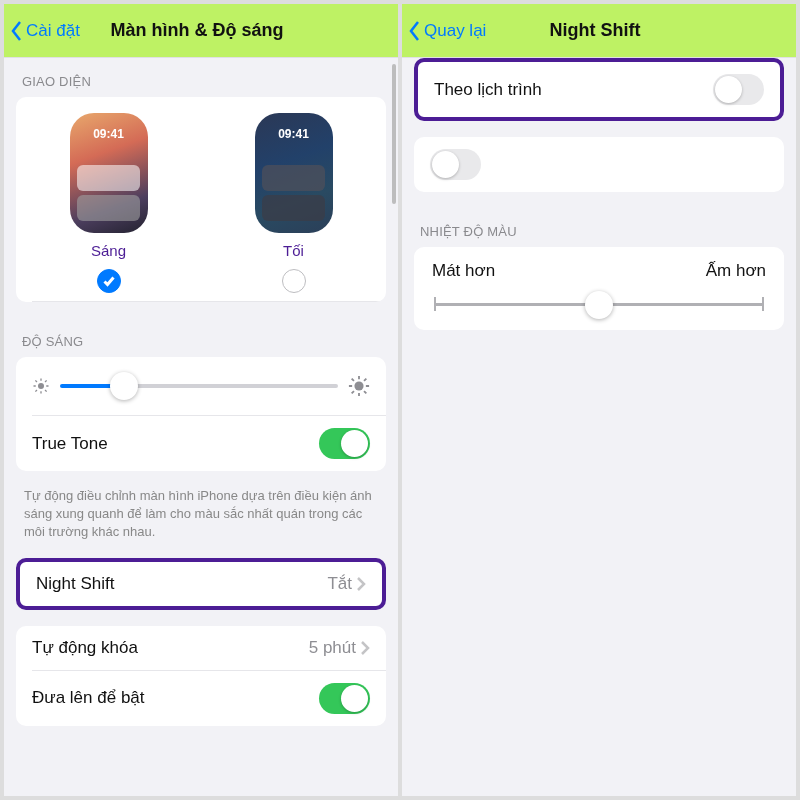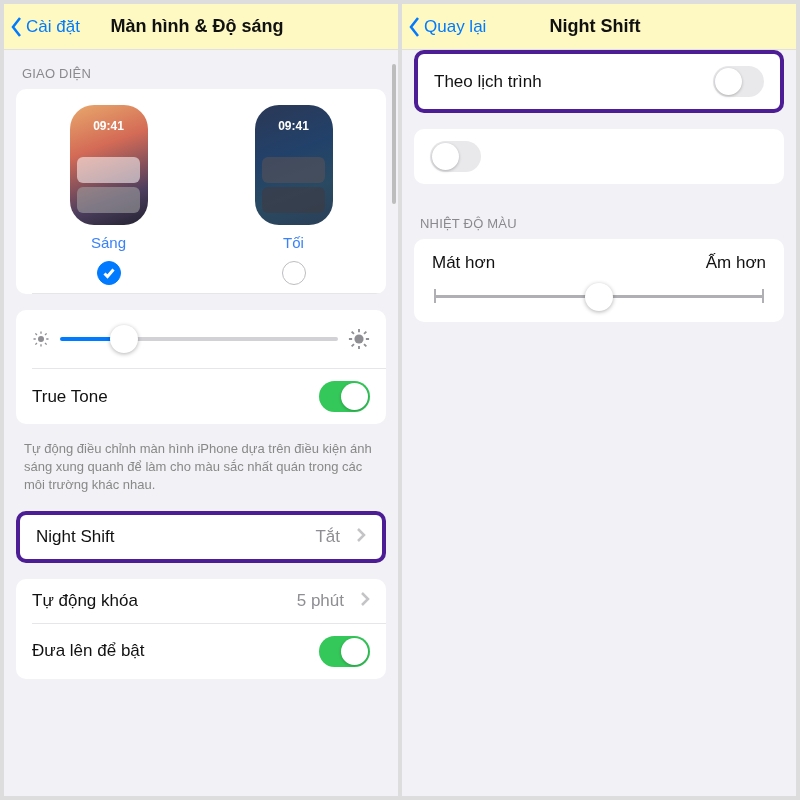--- a/index.html
+++ b/index.html
@@ -15,22 +15,22 @@
   }
   .panel {
     flex: 1;
     background: #f2f2f6;
     display: flex;
     flex-direction: column;
     overflow: hidden;
     position: relative;
   }
   .nav {
-    height: 46px;
-    background: #fef9c3;
+    height: 54px;
+    background: #bef264;
     border-bottom: 1px solid #e0e0e3;
     display: flex;
     align-items: center;
     position: relative;
   }
   .nav-back {
     display: flex;
     align-items: center;
     color: #007aff;
     font-size: 17px;
@@ -64,21 +64,21 @@
   }
   .row {
     display: flex;
     align-items: center;
     justify-content: space-between;
     padding: 12px 16px;
     font-size: 17px;
     color: #111;
   }
   .sep { height: 1px; background: #e6e6ea; margin-left: 16px; }
-  .value { color: #8e8e93; font-size: 17px; display: flex; align-items: flex-start; gap: 16px; }
+  .value { color: #8e8e93; font-size: 17px; display: flex; align-items: center; gap: 4px; }
   .chev-right {
     width: 10px; height: 16px;
     stroke: #c4c4c6; stroke-width: 2.5; fill: none;
   }
   .footer-text {
     font-size: 13px;
     color: #888;
     padding: 0 20px 16px;
     line-height: 1.4;
   }
@@ -130,21 +130,21 @@
     background: linear-gradient(160deg,#2b3856 0%,#22416a 40%,#294a62 70%,#2b3f58 100%);
   }
   .preview .time { color:#fff; font-size:12px; text-align:center; padding-top:14px; font-weight:600;}
   .preview .widget {
     position:absolute; left:10%; right:10%; height:26px; border-radius:6px;
   }
   .preview.light .w1 { top:52px; background:rgba(255,255,255,.55);}
   .preview.light .w2 { top:82px; background:rgba(160,160,160,.6);}
   .preview.dark .w1 { top:52px; background:rgba(80,80,90,.7);}
   .preview.dark .w2 { top:82px; background:rgba(60,60,70,.7);}
-  .opt-label { font-size: 15px; color:#3b82f6; margin-bottom: 10px;}
+  .opt-label { font-size: 15px; color:#4c1d95; margin-bottom: 10px;}
   .radio {
     width: 24px; height:24px; border-radius:50%;
     border: 1.5px solid #bdbdc0; margin: 0 auto;
     display: flex; align-items: center; justify-content: center;
   }
   .radio.checked { background:#007aff; border-color:#007aff; }
   .radio.checked svg { stroke:#fff; stroke-width:3; fill:none; width:14px; height:14px;}
   
   .bright {
     display: flex; align-items: center; gap: 10px;
@@ -233,20 +233,21 @@
             <div class="widget w1"></div>
               <div class="widget w2"></div>
           </div>
           <div class="opt-label">Tối</div>
           <div class="radio"></div>
         </div>
       </div>
       <div class="sep"></div>
     </div>
 
+    <div class="group-label">ĐỘ SÁNG</div>
     <div class="card">
       <div class="bright">
         <svg class="sun small" viewBox="0 0 24 24">
           <circle cx="12" cy="12" r="4" fill="#8e8e93"></circle>
           <g stroke="#8e8e93" stroke-width="1.8">
             <line x1="12" y1="2" x2="12" y2="5"></line>
               <line x1="12" y1="19" x2="12" y2="22"></line>
             <line x1="2" y1="12" x2="5" y2="12"></line>
               <line x1="19" y1="12" x2="22" y2="12"></line>
             <line x1="4.5" y1="4.5" x2="6.6" y2="6.6"></line>

